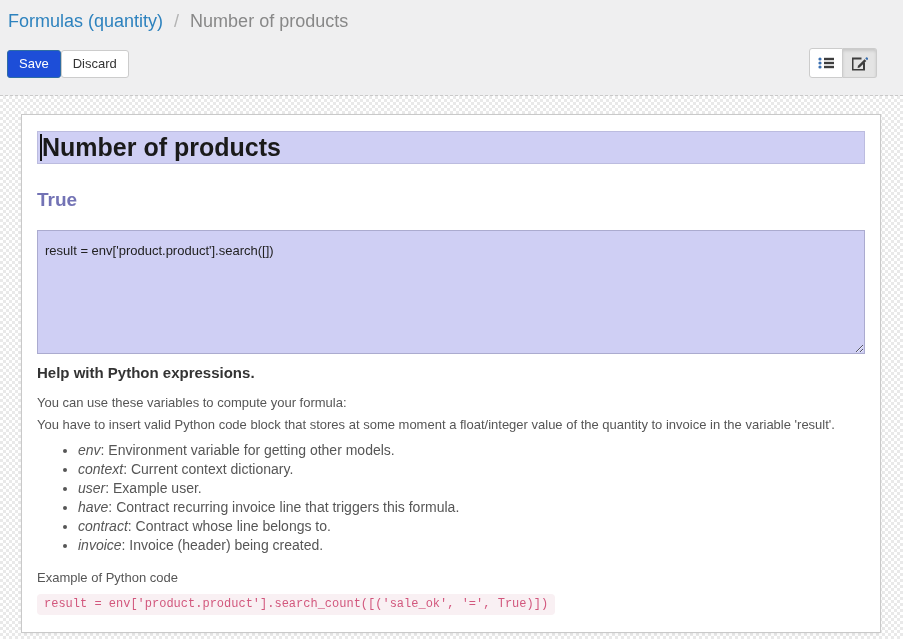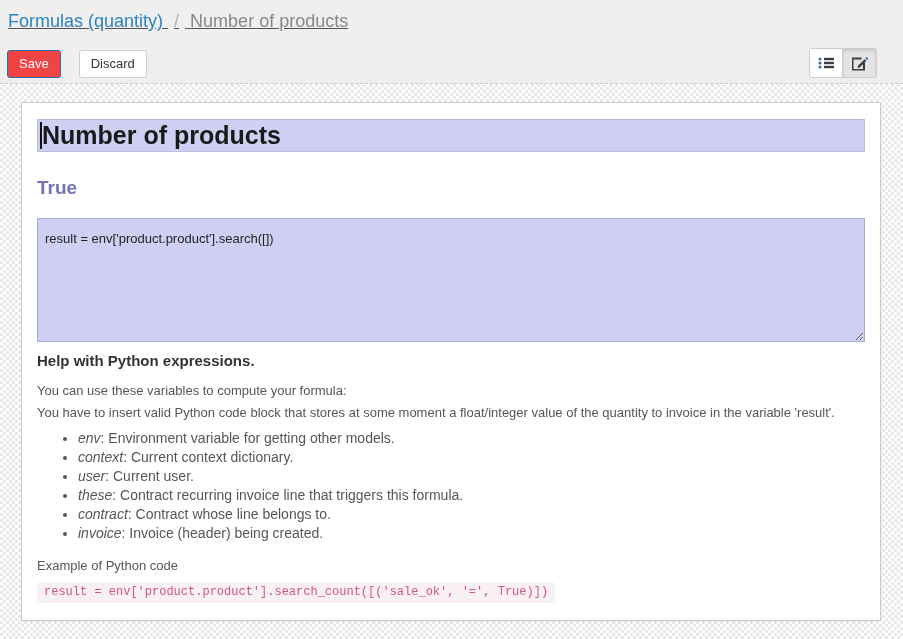--- a/index.html
+++ b/index.html
@@ -7,26 +7,25 @@
   body {
     font-family: "Liberation Sans", sans-serif;
     background: #efeff0;
     overflow: hidden;
     color: #545454;
   }
   .app { width: 903px; height: 639px; display: flex; flex-direction: column; }
 
   
   .header {
-    height: 84px;
+    height: 96px;
     background: #efeff0;
     border-bottom: 1px dashed #c9c9c9;
     position: relative;
     flex: none;
-    text-decoration: underline;
   }
   .breadcrumb {
     padding: 9px 0 0 8px;
     font-size: 18px;
     line-height: 24px;
     white-space: nowrap;
   }
   .breadcrumb .bc-link { color: #2d82be; cursor: pointer; text-decoration: none; }
   .breadcrumb .bc-sep { color: #b3b3b3; padding: 0 6px; }
   .breadcrumb .bc-current { color: #888888; }
@@ -34,29 +33,29 @@
   .toolbar { position: absolute; left: 7px; top: 50px; display: flex; }
   .btn {
     font-family: "Liberation Sans", sans-serif;
     font-size: 13px;
     line-height: 16px;
     padding: 5px 11px;
     border-radius: 3px;
     cursor: pointer;
   }
   .btn-primary {
-    background: #ef4444;
+    background: #1d4ed8;
     border: 1px solid #2e6da4;
     color: #ffffff;
   }
   .btn-default {
     background: #ffffff;
     border: 1px solid #cccccc;
     color: #333333;
-    margin-left: 18px;
+    margin-left: 0;
   }
 
   .view-switcher {
     position: absolute;
     right: 26px; top: 48px;
     display: flex;
   }
   .vs-btn {
     width: 34px; height: 30px;
     background: #ffffff;
@@ -226,24 +225,24 @@
       <p class="help-p">You have to insert valid Python code block that stores at some moment a float/integer value of the quantity to invoice in the variable 'result'.</p>
 
       <ul class="vars">
         <li>
           <span class="var-name">env</span><span>: Environment variable for getting other models.</span>
         </li>
         <li>
           <span class="var-name">context</span><span>: Current context dictionary.</span>
         </li>
         <li>
-          <span class="var-name">user</span><span>: Current user.</span>
-        </li>
-        <li>
-          <span class="var-name">these</span><span>: Contract recurring invoice line that triggers this formula.</span>
+          <span class="var-name">user</span><span>: Example user.</span>
+        </li>
+        <li>
+          <span class="var-name">have</span><span>: Contract recurring invoice line that triggers this formula.</span>
         </li>
         <li>
           <span class="var-name">contract</span><span>: Contract whose line belongs to.</span>
         </li>
         <li>
           <span class="var-name">invoice</span><span>: Invoice (header) being created.</span>
         </li>
       </ul>
 
       <div class="example-label">Example of Python code</div>

